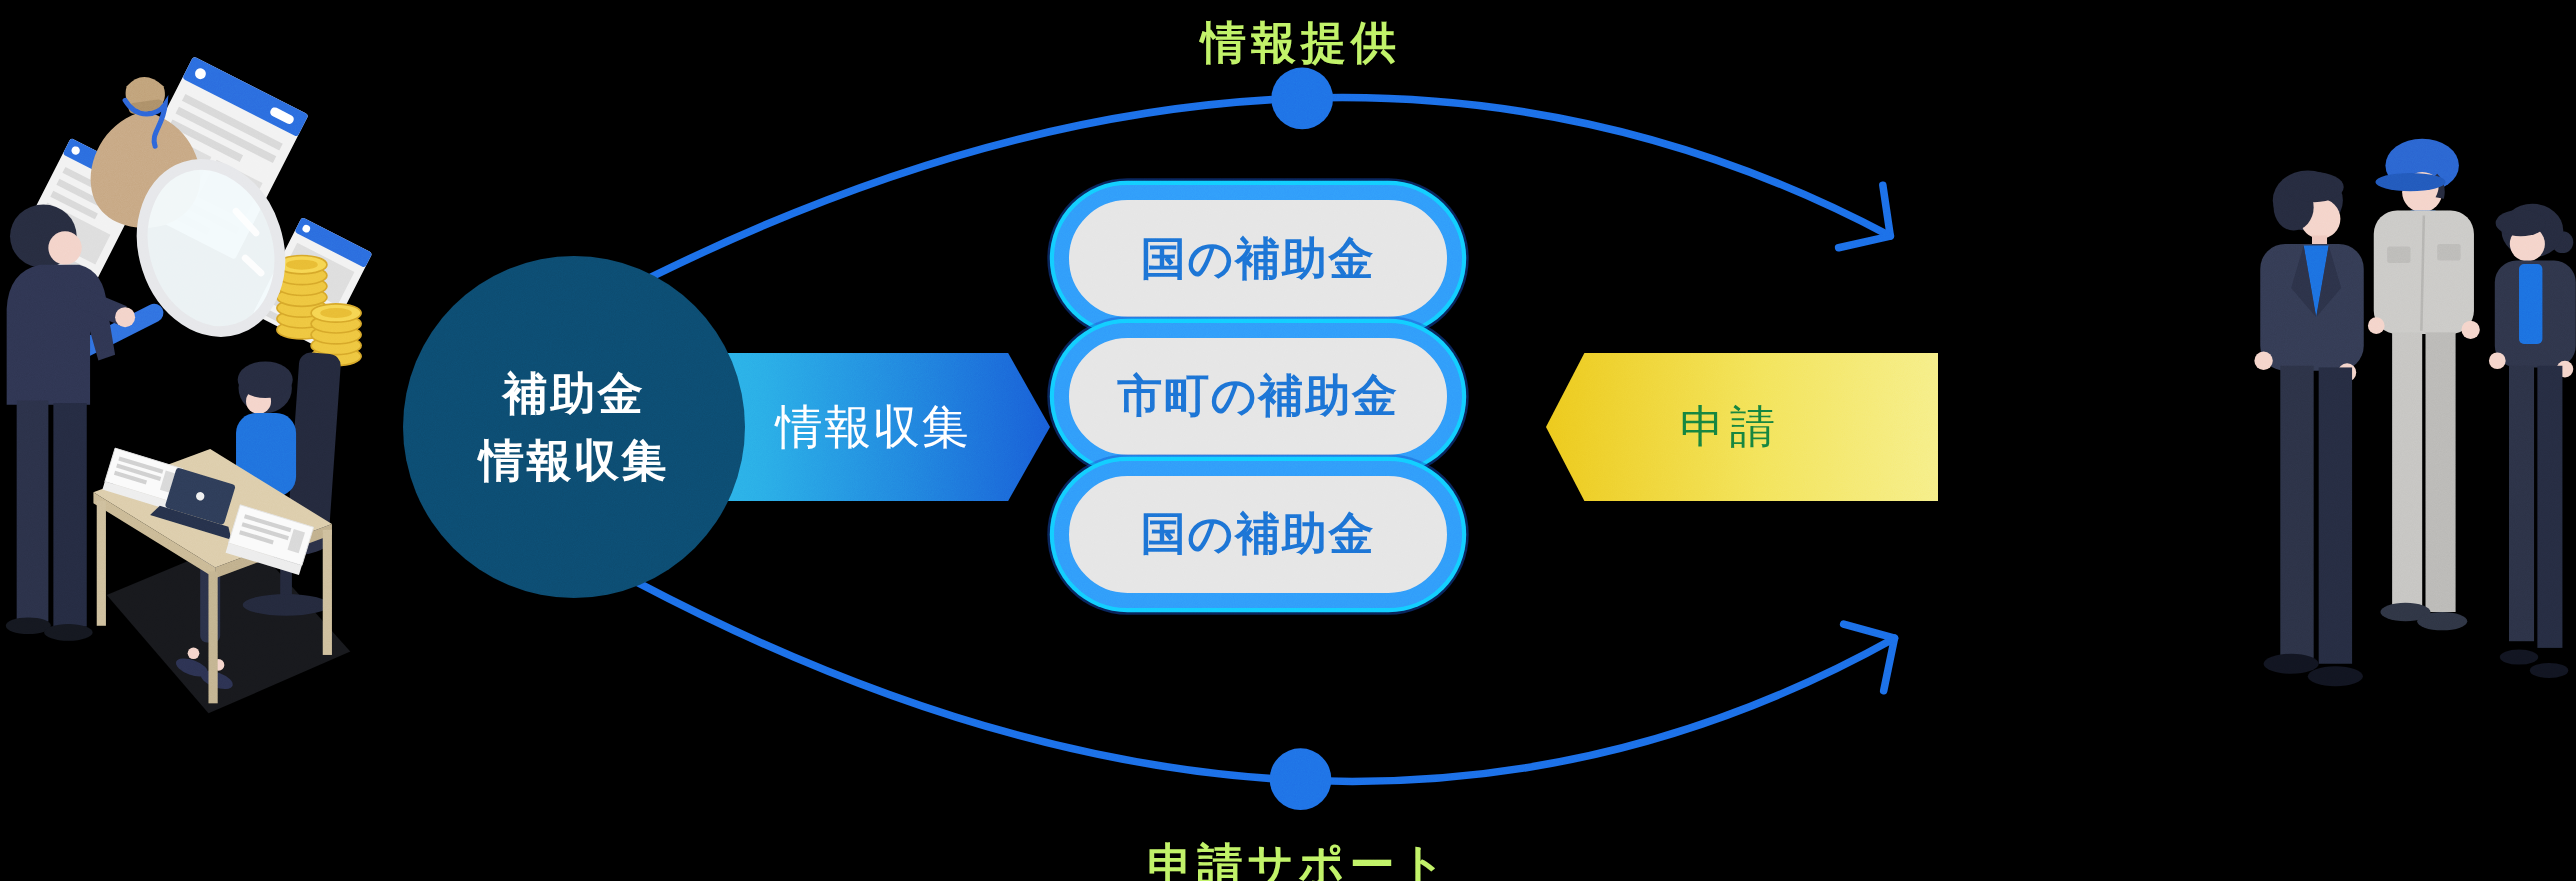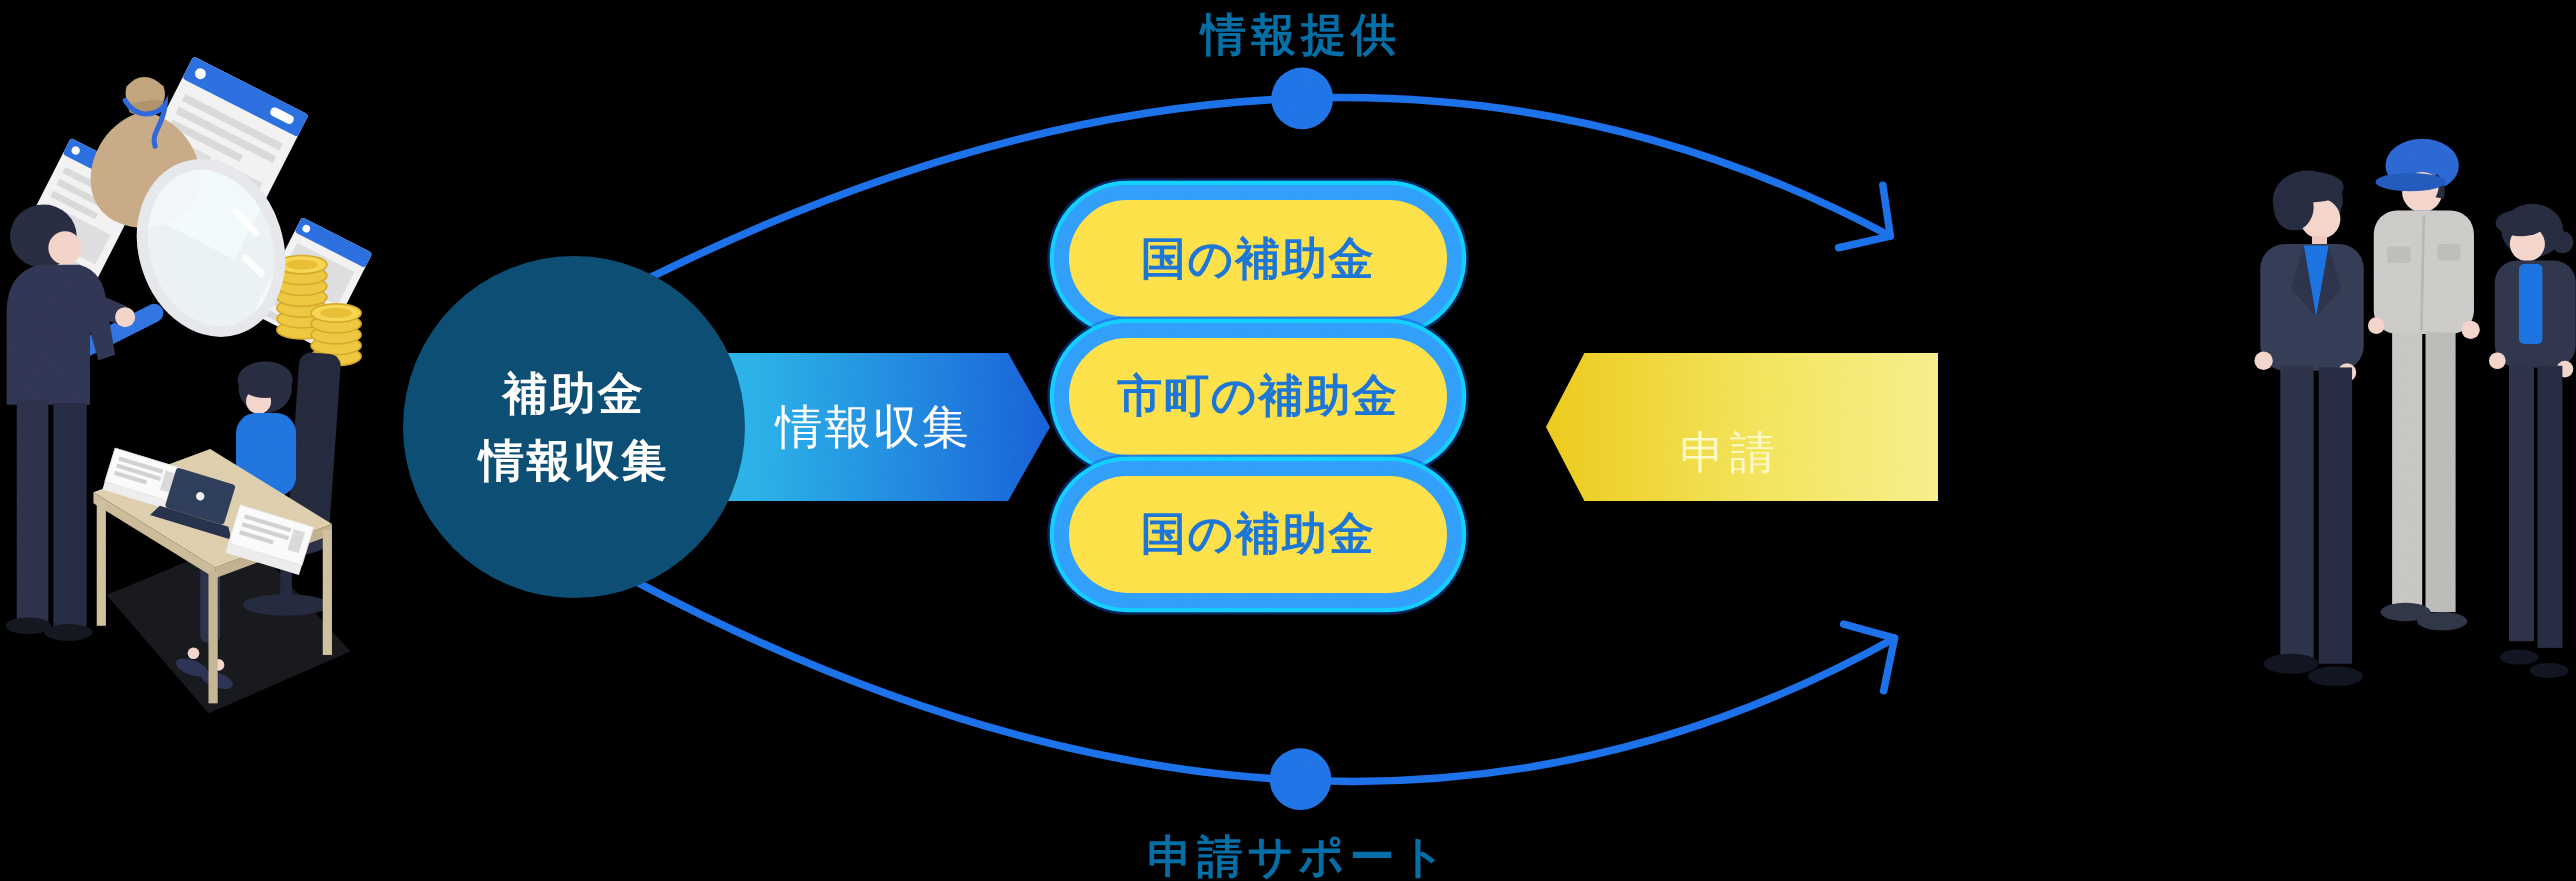--- a/index.html
+++ b/index.html
@@ -9,22 +9,22 @@
     font-family:"Liberation Sans","DejaVu Sans",sans-serif;
   }
   .stage *{box-sizing:border-box;}
   svg{display:block;}
 
   
   .arcs{position:absolute;left:0;top:0;z-index:1;}
 
   
   .flow-label{
-    position:absolute;z-index:6;color:#0369a1;font-size:45px;font-weight:800;
-    letter-spacing:5px;white-space:nowrap;transform:translateX(-50%);
+    position:absolute;z-index:6;color:#bef264;font-size:45px;font-weight:800;
+    letter-spacing:5px;white-space:nowrap;transform:translateX(-50%);margin-top:8px;
   }
   .flow-label.top{left:1301px;top:5px;}
   .flow-label.bottom{left:1299px;top:827px;}
 
   
   .node{
     position:absolute;width:342px;height:342px;border-radius:50%;z-index:3;
     display:flex;flex-direction:column;align-items:center;justify-content:center;
     font-weight:700;text-align:center;
   }
@@ -43,26 +43,26 @@
   .band-apply{
     left:1546px;width:392px;
     background:linear-gradient(90deg,#ecc81c 0%,#f3e359 55%,#f6ee85 100%);
     clip-path:polygon(9.8% 0,100% 0,100% 100%,9.8% 100%,0 50%);
   }
   .band-label{
     position:absolute;z-index:5;font-weight:400;white-space:nowrap;
     transform:translate(-50%,-50%);
   }
   .band-label.collect{left:873px;top:427px;color:#ffffff;font-size:47px;letter-spacing:1.7px;}
-  .band-label.apply{left:1730px;top:427px;color:#fef9c3;font-size:45px;letter-spacing:5px;margin-top:26px;}
+  .band-label.apply{left:1730px;top:427px;color:#15803d;font-size:45px;letter-spacing:5px;}
 
   
   .pill-list{position:absolute;left:1054px;top:185px;width:408px;z-index:4;}
   .pill{
-    height:147px;border-radius:92px;background:#fde047;
+    height:147px;border-radius:92px;background:#e5e5e5;
     border:15px solid #2f9afa;
     box-shadow:0 0 0 4.2px #12cdff, 0 0 0 6.7px rgba(20,80,200,.45);
     display:flex;align-items:center;justify-content:center;
   }
   .pill + .pill{margin-top:-9.2px;}
   .pill-label{color:#1b70d4;font-size:45px;font-weight:700;letter-spacing:1.7px;white-space:nowrap;}
 
   
   .illus{position:absolute;z-index:1;}
   .illus.left{left:0;top:21px;}

